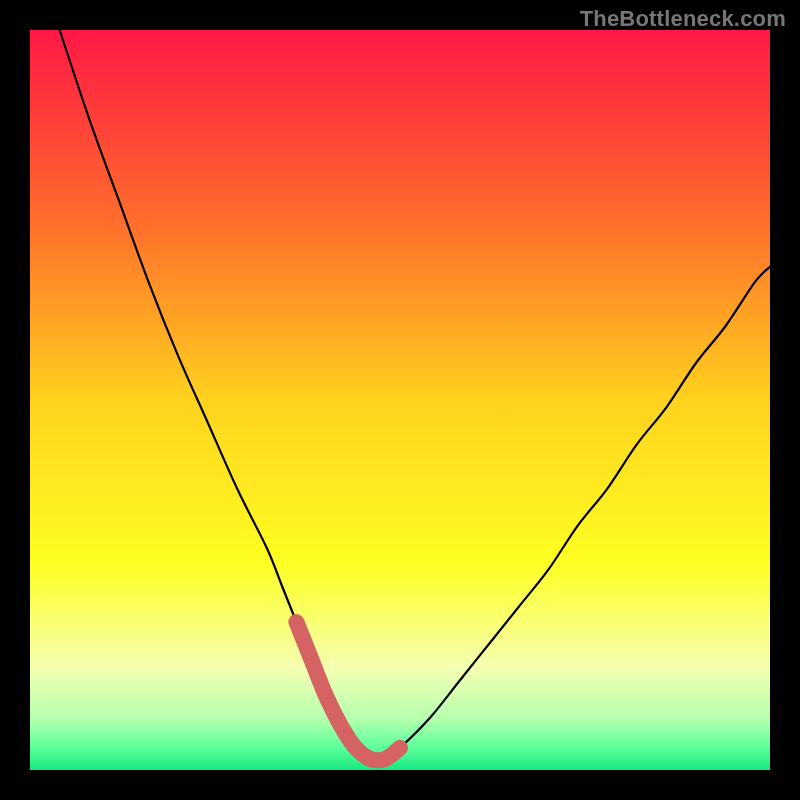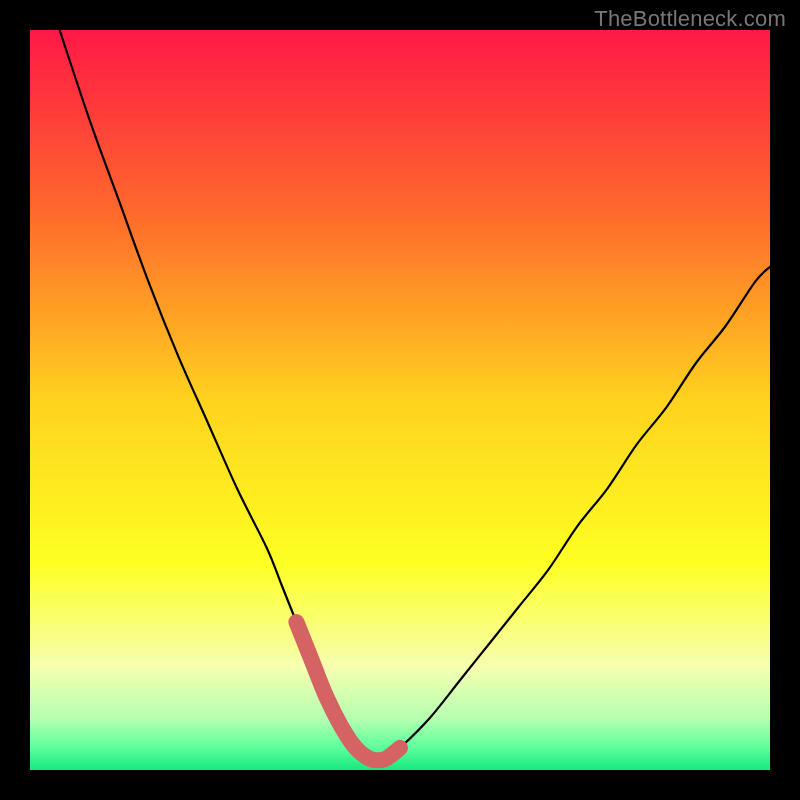--- a/index.html
+++ b/index.html
@@ -16,21 +16,21 @@
     width: 800px;
     height: 800px;
     background: #000;
   }
   .watermark {
     position: absolute;
     top: 6px;
     right: 14px;
     color: #777;
     font-size: 22px;
-    font-weight: 400;
+    font-weight: 700;
     letter-spacing: 0.2px;
     z-index: 5;
   }
   .plot-wrap {
     position: absolute;
     left: 30px;
     top: 30px;
     width: 740px;
     height: 740px;
     background: #000;

